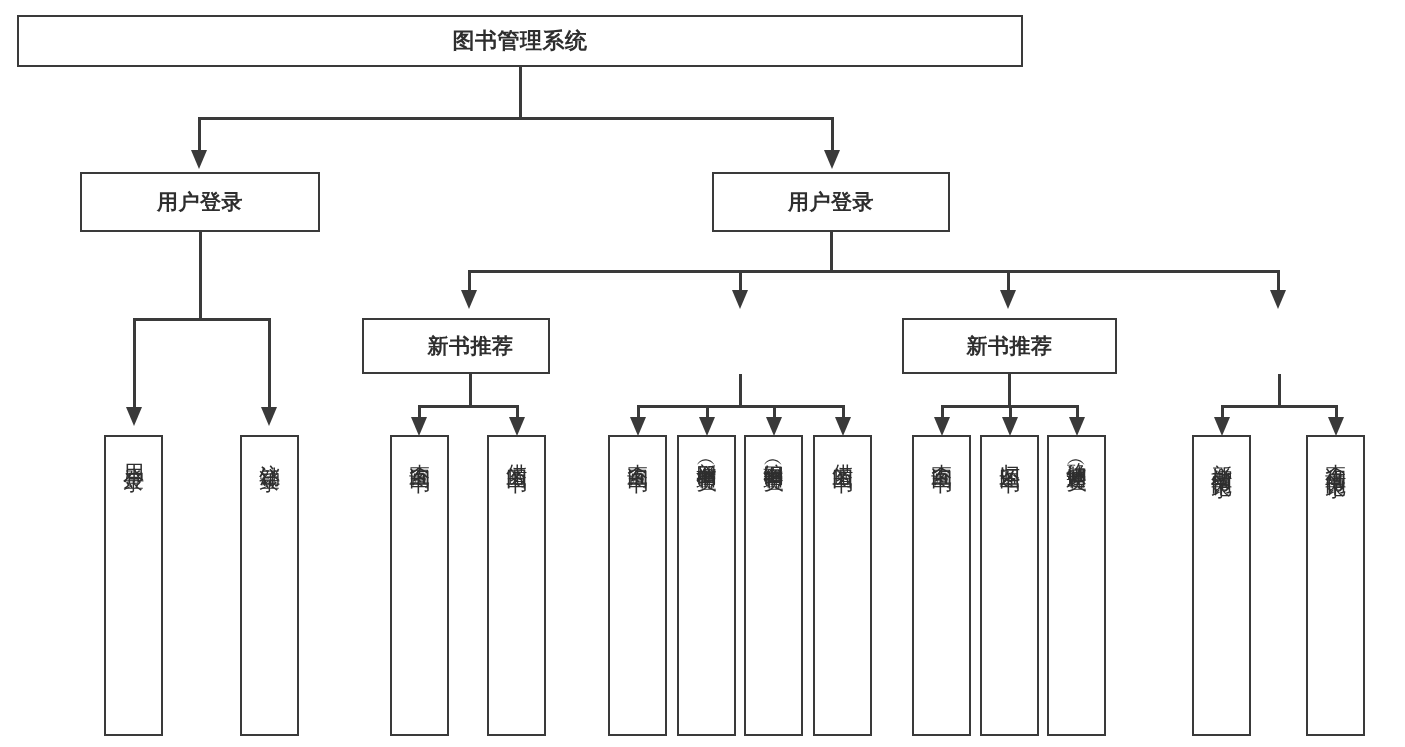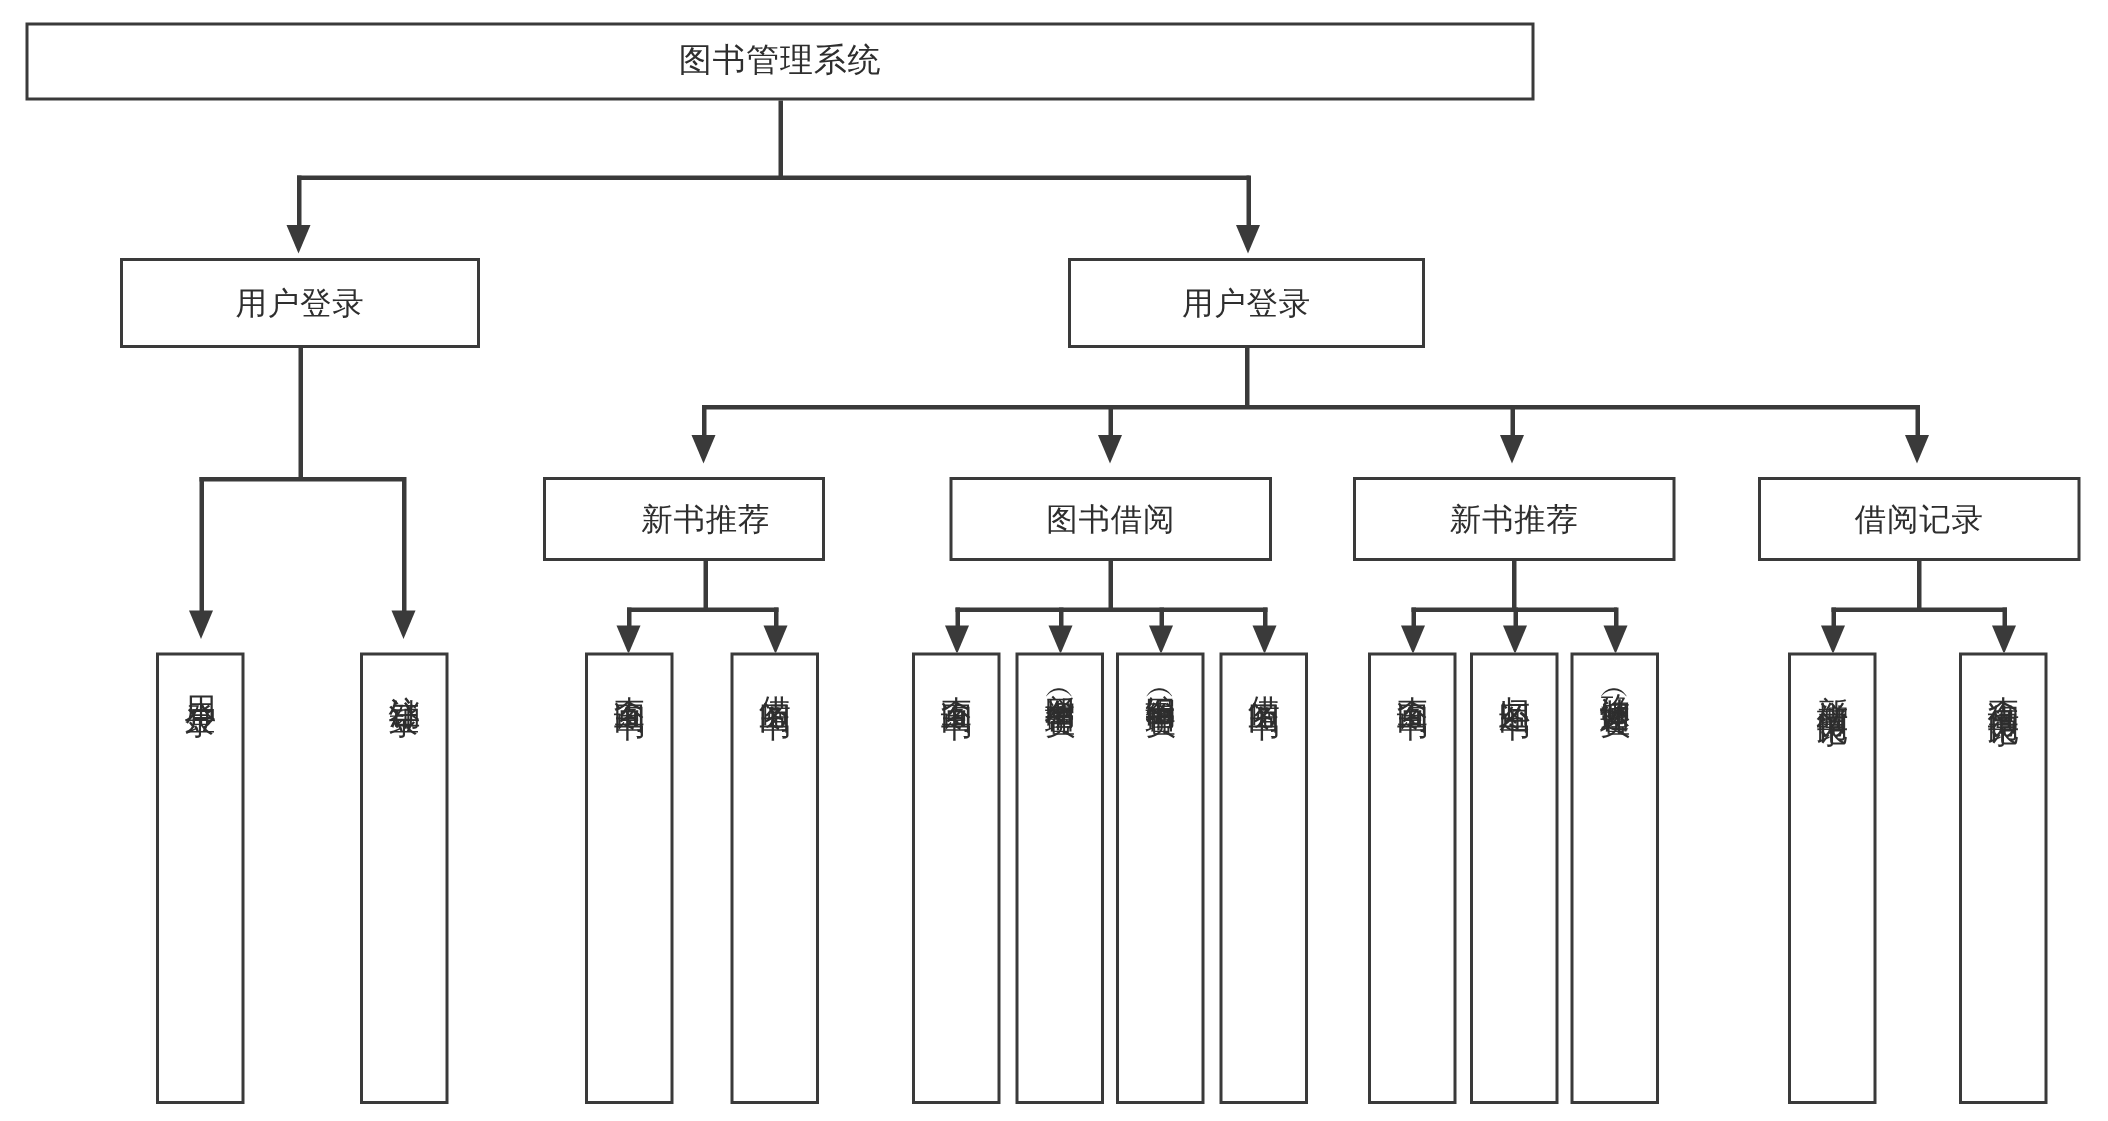--- a/index.html
+++ b/index.html
@@ -28,20 +28,21 @@
   .node .label{
     display:block;
     line-height:1.18;
     letter-spacing:0.5px;
     white-space:pre;
   }
   
   .node.h .label{
     font-size:21px;
     text-align:left;
+    font-weight:bold;
   }
   #root.node .label{font-size:22px;}
   
   .node.v{
     align-items:flex-start;
     padding-top:10px;
   }
   .node.v .label{
     writing-mode:vertical-rl;
     text-orientation:upright;
@@ -113,28 +114,22 @@
   <div class="ln v" style="left:739px;top:270px;height:22px;"></div>
   <div class="arrow" style="left:732px;top:290px;"></div>
   <div class="ln v" style="left:1007px;top:270px;height:22px;"></div>
   <div class="arrow" style="left:1000px;top:290px;"></div>
   <div class="ln v" style="left:1277px;top:270px;height:22px;"></div>
   <div class="arrow" style="left:1270px;top:290px;"></div>
 
   <div class="node h" style="left:362px;top:318px;width:188px;height:56px;padding-left:29px;">
     <span class="label">新书推荐</span>
   </div>
-  <div class="node h" style="left:633px;top:318px;width:215px;height:56px;">
-    <span class="label">图书借阅</span>
-  </div>
   <div class="node h" style="left:902px;top:318px;width:215px;height:56px;">
     <span class="label">新书推荐</span>
-  </div>
-  <div class="node h" style="left:1172px;top:318px;width:215px;height:56px;">
-    <span class="label">借阅记录</span>
   </div>
 
   <div class="ln v" style="left:469px;top:374px;height:33px;"></div>
   <div class="ln h" style="left:418px;top:405px;width:101px;"></div>
   <div class="ln v" style="left:418px;top:405px;height:14px;"></div>
   <div class="arrow" style="left:411px;top:417px;"></div>
   <div class="ln v" style="left:516px;top:405px;height:14px;"></div>
   <div class="arrow" style="left:509px;top:417px;"></div>
 
   <div class="ln v" style="left:739px;top:374px;height:33px;"></div>

